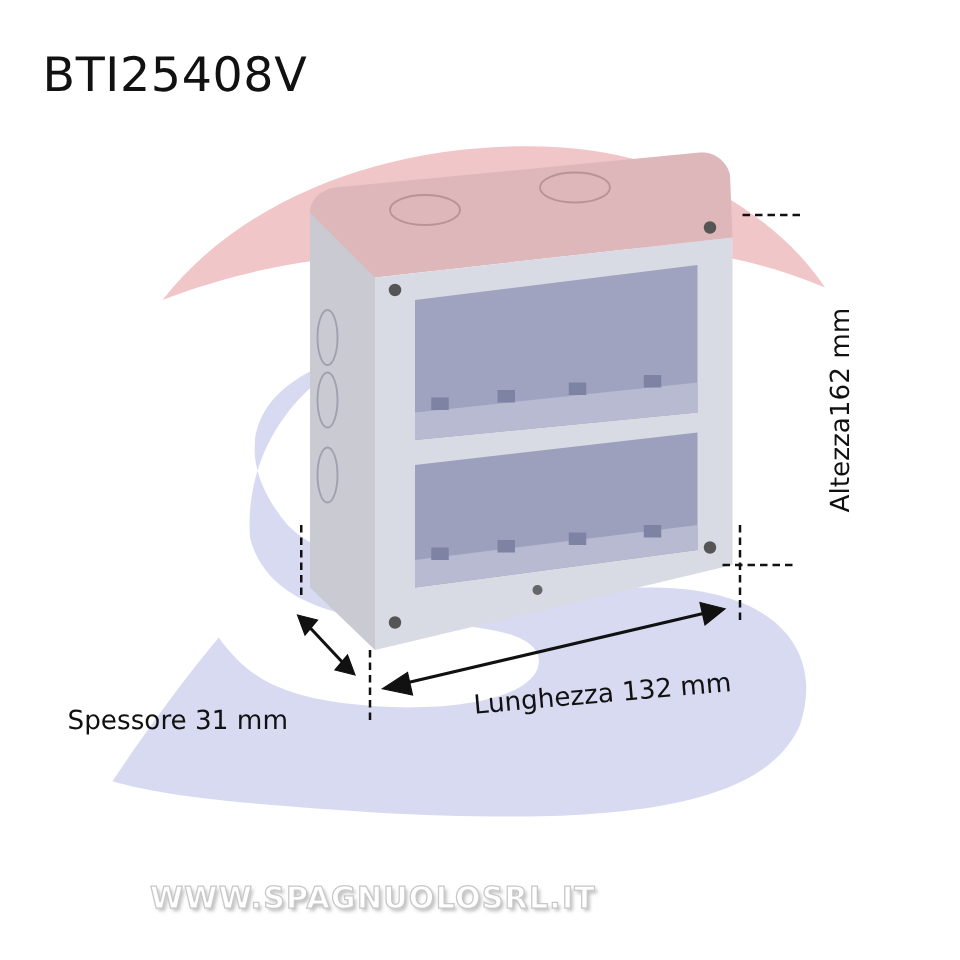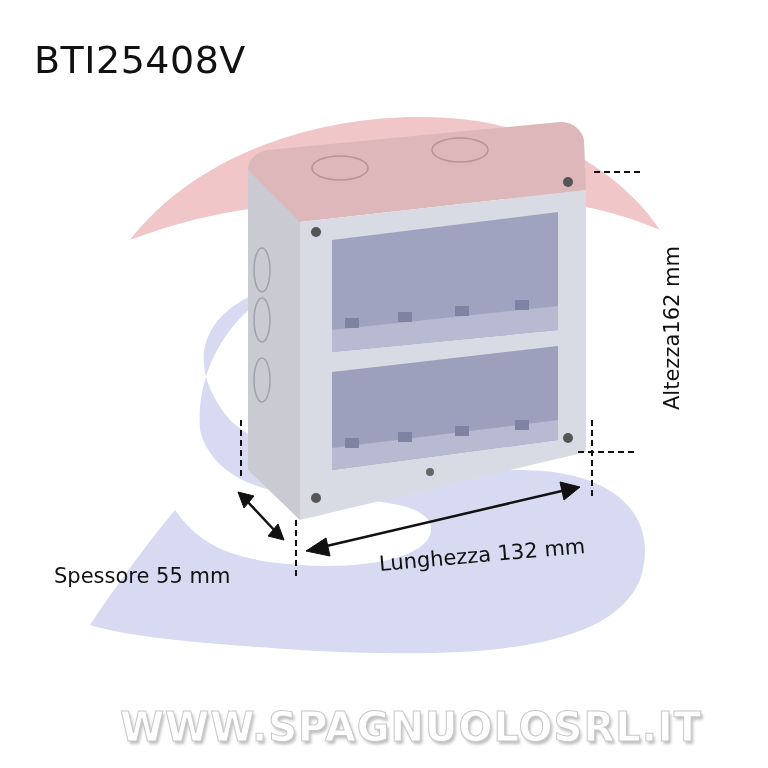--- a/index.html
+++ b/index.html
@@ -3,21 +3,21 @@
   <meta charset="utf-8">
   <style>
     html, body { margin: 0; padding: 0; background: #ffffff; }
     body { width: 768px; height: 768px; position: relative; overflow: hidden; font-family: "DejaVu Sans", sans-serif; }
     .title { position: absolute; left: 34px; top: 18px; font-size: 38px; color: #111; letter-spacing: 0.5px; font-family: "DejaVu Sans", sans-serif; margin-top: 20px; }
     svg.scene { position: absolute; left: 0; top: 0; }
     .lbl { position: absolute; color: #111; font-family: "DejaVu Sans", sans-serif; white-space: nowrap; }
     .lbl-depth { left: 54px; top: 564px; font-size: 21px; }
     .lbl-width { left: 378px; top: 552px; font-size: 21px; transform: rotate(-5deg); transform-origin: left top; }
     .lbl-height { left: 660px; top: 410px; font-size: 21px; transform: rotate(-90deg); transform-origin: left top; }
-    .watermark { position: absolute; left: 120px; top: 704px; font-family: "DejaVu Sans", sans-serif; font-weight: bold; font-size: 40px; letter-spacing: 1px; color: #ffffff;
+    .watermark { position: absolute; left: 120px; top: 704px; font-family: "DejaVu Sans", sans-serif; font-weight: bold; font-size: 24px; letter-spacing: 1px; color: #ffffff;
       -webkit-text-stroke: 1px #c8c8c8; text-shadow: 2px 3px 3px rgba(0,0,0,0.25); }
   </style>
 </head>
 <body>
 
 <div class="title">BTI25408V</div>
 
 <svg class="scene" width="768" height="768" viewBox="0 0 768 768">
 
   <g opacity="0.9">
@@ -75,16 +75,16 @@
     <line x1="318" y1="548" x2="566" y2="490" stroke-width="2.5"></line>
     <polygon points="306,551 326,538 330,556"></polygon>
     <polygon points="580,487 560,482 564,500"></polygon>
 
     <line x1="246" y1="500" x2="276" y2="532" stroke-width="2.5"></line>
     <polygon points="238,492 254,496 244,508"></polygon>
     <polygon points="284,540 268,536 278,524"></polygon>
   </g>
 </svg>
 
-<div class="lbl lbl-depth">Spessore 55 mm</div>
+<div class="lbl lbl-depth">Spessore 31 mm</div>
 <div class="lbl lbl-width">Lunghezza 132 mm</div>
 <div class="lbl lbl-height">Altezza162 mm</div>
 <div class="watermark">WWW.SPAGNUOLOSRL.IT</div>
 
 </body></html>

